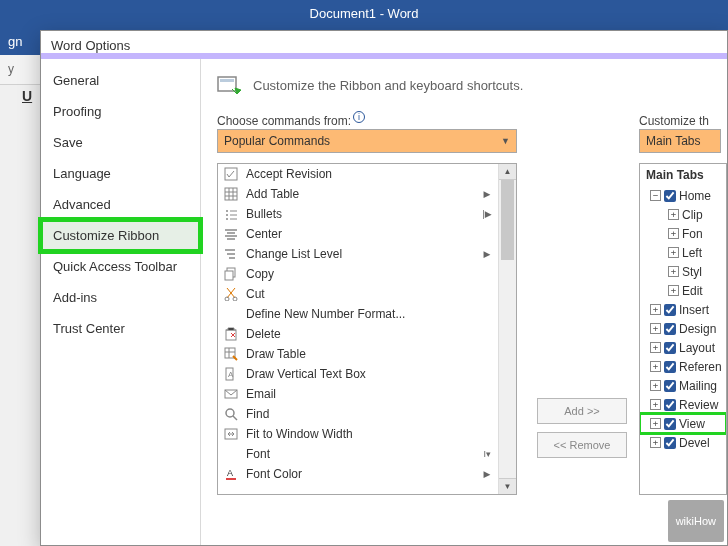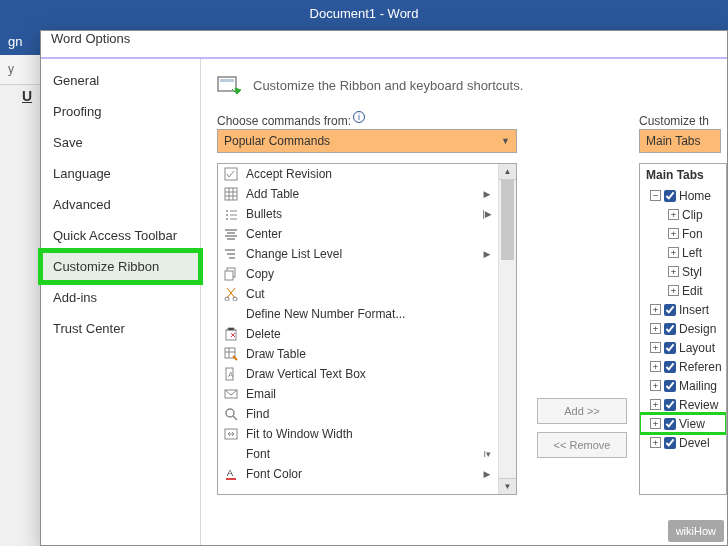--- a/index.html
+++ b/index.html
@@ -14,21 +14,21 @@
   .gn { position: absolute; left: 0; top: 30px; background: #2b579a; color: #fff; padding: 4px 8px; font-size: 13px; }
   .under-ribbon { height: 30px; background: #f3f3f3; border-bottom: 1px solid #d0d0d0; }
   .under-ribbon .y { position:absolute; left:8px; top:62px; font-size:12px; color:#666; }
   .under-ribbon .u { position:absolute; left:22px; top:88px; font-size:14px; font-weight:bold; text-decoration: underline; color:#333;}
 
   
   .dialog {
     position: absolute; left: 40px; top: 30px; right: 0; bottom: 0;
     background: #fff; border: 1px solid #8c8c8c; box-shadow: 0 6px 20px rgba(0,0,0,.25);
   }
-  .dialog-title { height: 28px; background: #fff; border-bottom: 2px solid #c4b5fd; display: flex; align-items: flex-start; padding: 0 10px; font-size: 13px; color: #333; }
+  .dialog-title { height: 28px; background: #fff; border-bottom: 6px solid #c4b5fd; display: flex; align-items: flex-end; padding: 0 10px; font-size: 13px; color: #333; }
 
   .dialog-body { display: flex; height: calc(100% - 28px); }
 
   
   .cat-list { width: 160px; border-right: 1px solid #d9d9d9; background: #fff; padding-top: 6px; }
   .cat-item { padding: 8px 12px; font-size: 13px; color: #333; cursor: pointer; border-bottom: 0; }
   .cat-item.highlight { outline: 5px solid #21d321; outline-offset: -2px; background: #e6efe6; }
 
   
   .right-pane { flex: 1; padding: 14px 0 10px 16px; overflow: hidden; position: relative; }
@@ -67,21 +67,21 @@
   .dropdown.small { width: 80px; }
   .tree { border: 1px solid #a7a7a7; background:#fff; height: 332px; overflow:hidden; font-size:12px; color:#333; }
   .tree .hdr { font-weight:700; padding: 4px 6px; }
   .tree .node { display:flex; align-items:center; height:19px; padding-left: 4px; white-space:nowrap; }
   .tree .node.l1 { padding-left: 10px; }
   .tree .node.l2 { padding-left: 28px; }
   .tree .pm { width:11px; height:11px; border:1px solid #888; background:#fff; display:flex; align-items:center; justify-content:center; font-size:9px; line-height:1; color:#555; margin-right:3px; font-family:monospace;}
   .tree input[type=checkbox]{ margin-right:3px; width:12px; height:12px; accent-color:#2b579a;}
   .tree .node.highlight { outline: 3px solid #21d321; outline-offset: -1px; }
 
-  .watermark { position:absolute; right:4px; bottom:4px; background:rgba(130,130,130,.7); color:#fff; font-size:11px; padding:5px 8px; border-radius:2px; font-family:Arial;}
+  .watermark { position:absolute; right:4px; bottom:4px; background:rgba(130,130,130,.7); color:#fff; font-size:11px; padding:15px 8px; border-radius:2px; font-family:Arial;}
 </style>
 </head>
 <body>
 
 <div class="titlebar">
   <span class="title">Document1 - Word</span>
 </div>
 <div class="gn">gn</div>
 <div class="ribbon-back"></div>
 <div class="under-ribbon">
@@ -93,22 +93,22 @@
   <div class="dialog-title">
     <span>Word Options</span>
   </div>
   <div class="dialog-body">
     <div class="cat-list" id="catlist">
         <div class="cat-item">General</div>
         <div class="cat-item">Proofing</div>
         <div class="cat-item">Save</div>
         <div class="cat-item">Language</div>
         <div class="cat-item">Advanced</div>
+        <div class="cat-item highlight">Customize Ribbon</div>
         <div class="cat-item">Quick Access Toolbar</div>
-        <div class="cat-item highlight">Customize Ribbon</div>
         <div class="cat-item">Add-ins</div>
         <div class="cat-item">Trust Center</div>
       </div>
 
     <div class="right-pane">
       <div class="pane-header">
         <span class="icon">
           <svg viewBox="0 0 28 24">
               <rect x="1" y="4" width="18" height="14" fill="none" stroke="#888" stroke-width="1.5"></rect>
               <rect x="3" y="6" width="14" height="3" fill="#bcd"></rect>

